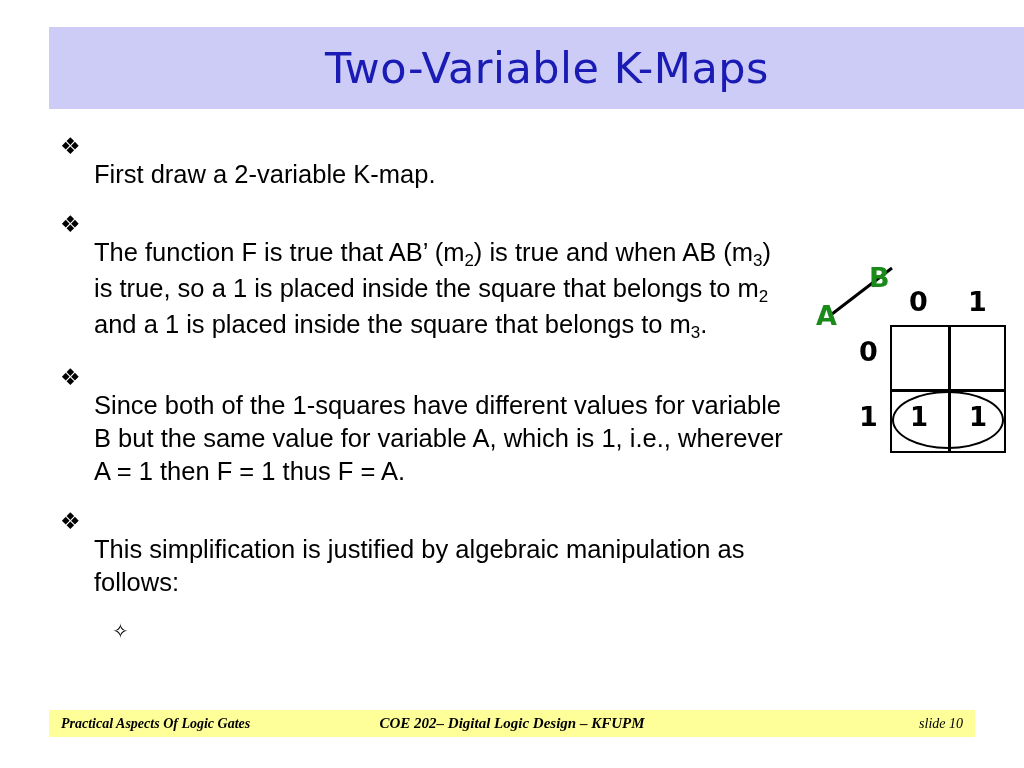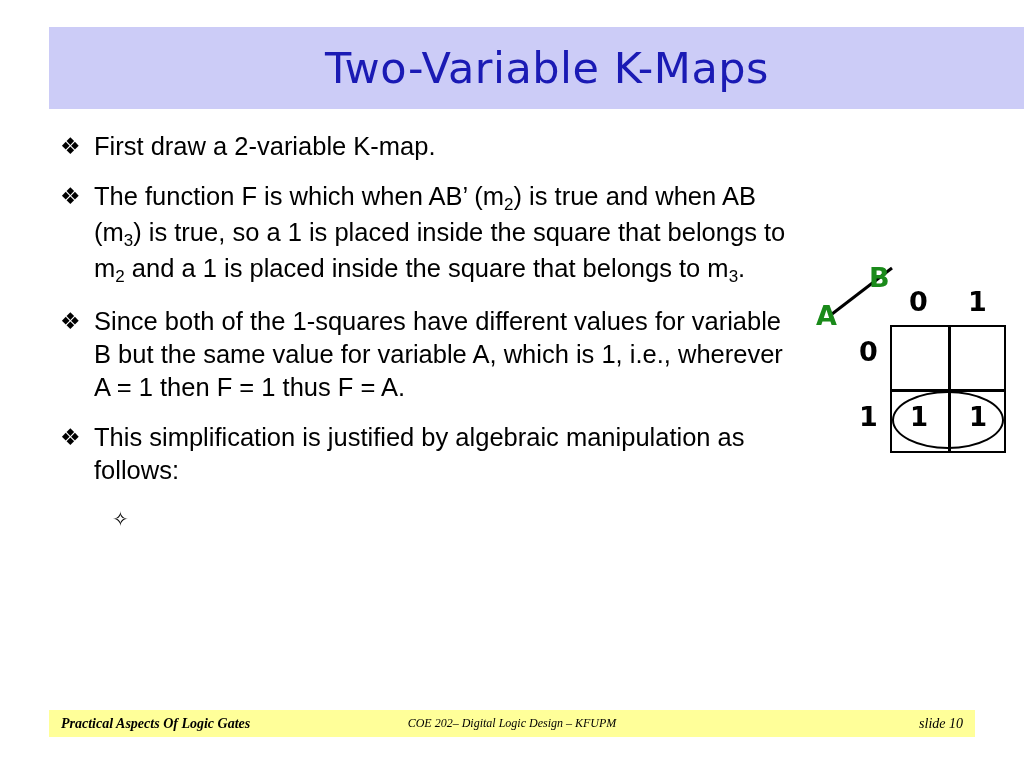--- a/index.html
+++ b/index.html
@@ -54,20 +54,21 @@
     font-size: 23px;
     line-height: 33px;
     color: #000000;
     font-family: "DejaVu Sans", sans-serif;
   }
   .bullet-text {
     font-size: 25.5px;
     line-height: 33px;
     color: #000000;
     font-family: "Liberation Sans", sans-serif;
+    margin-top: 28px;
   }
   .bullet-text sub {
     font-size: 17px;
     vertical-align: baseline;
     position: relative;
     top: 5px;
   }
   .sub-bullet {
     display: flex;
     align-items: flex-start;
@@ -202,22 +203,22 @@
     font-style: italic;
     font-weight: bold;
     font-size: 14px;
     color: #000000;
   }
   .footer-center {
     width: 100%;
     text-align: center;
     font-family: "Liberation Serif", serif;
     font-style: italic;
-    font-weight: normal;
-    font-size: 12px;
+    font-weight: bold;
+    font-size: 15px;
     color: #000000;
   }
   .footer-right {
     position: absolute;
     right: 12px;
     font-family: "Liberation Serif", serif;
     font-style: italic;
     font-weight: normal;
     font-size: 14px;
     color: #000000;
@@ -237,21 +238,21 @@
     <div class="bullet">
       <div class="bullet-marker">❖</div>
       <div class="bullet-text">
         <span>First draw a 2-variable K-map.</span>
       </div>
     </div>
 
     <div class="bullet">
       <div class="bullet-marker">❖</div>
       <div class="bullet-text">
-        <span>The function F is which when AB’ (m</span><sub>2</sub><span>) is true and when AB (m</span><sub>3</sub><span>) is true, so a 1 is placed inside the square that belongs to m</span><sub>2</sub><span> and a 1 is placed inside the square that belongs to m</span><sub>3</sub><span>.</span>
+        <span>The function F is true that AB’ (m</span><sub>2</sub><span>) is true and when AB (m</span><sub>3</sub><span>) is true, so a 1 is placed inside the square that belongs to m</span><sub>2</sub><span> and a 1 is placed inside the square that belongs to m</span><sub>3</sub><span>.</span>
       </div>
     </div>
 
     <div class="bullet">
       <div class="bullet-marker">❖</div>
       <div class="bullet-text">
         <span>Since both of the 1-squares have different values for variable B but the same value for variable A, which is 1, i.e., wherever A = 1 then F = 1 thus F = A.</span>
       </div>
     </div>
 

